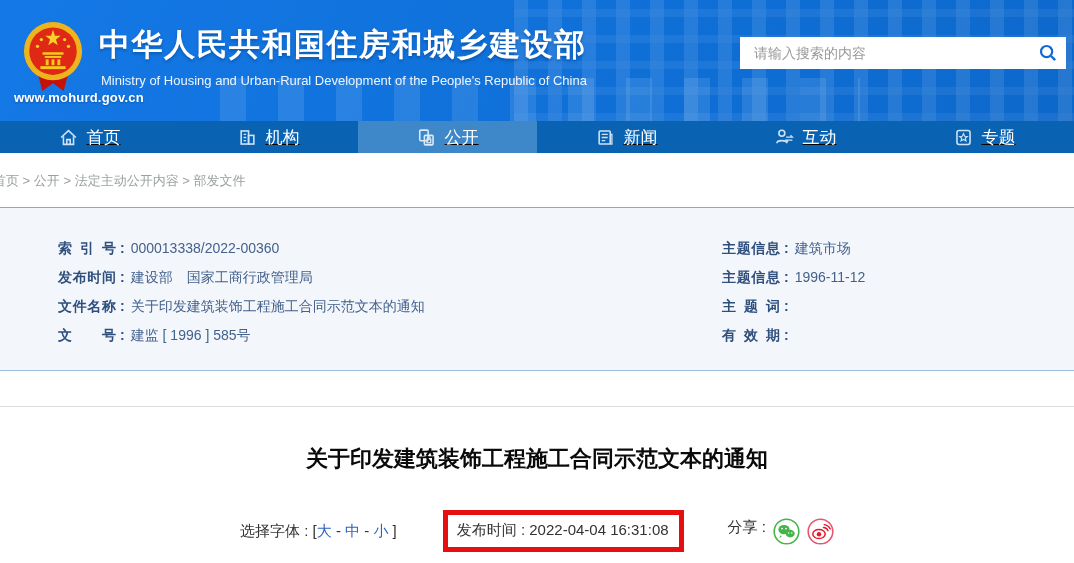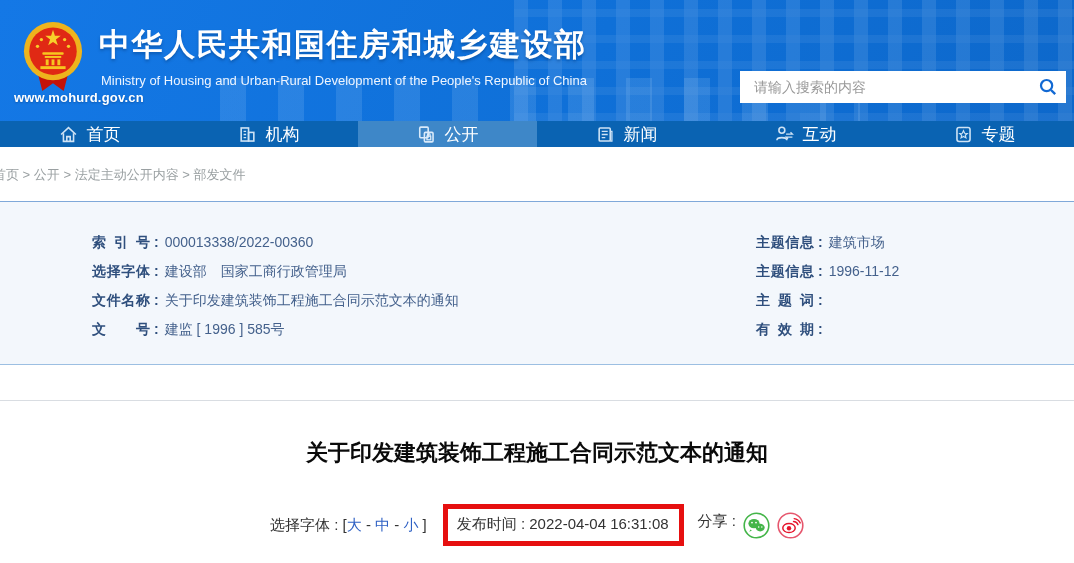--- a/index.html
+++ b/index.html
@@ -17,54 +17,54 @@
   }
   .bldg2 { position:absolute; top:78px; left:220px; width:640px; height:43px; opacity:.15;
            background:repeating-linear-gradient(90deg, rgba(220,240,255,.8) 0 26px, transparent 26px 58px); }
   .emblem { position:absolute; left:22px; top:19px; width:62px; height:74px; }
   .site-url { position:absolute; left:14px; top:90px; color:#fff; font-weight:bold;
               font-size:13px; letter-spacing:.2px; text-shadow:0 1px 2px rgba(0,40,90,.35); }
   .site-title { position:absolute; left:99px; top:24px; color:#fff; font-weight:bold;
                 font-size:31px; letter-spacing:1.5px; text-shadow:0 2px 3px rgba(0,40,90,.35); }
   .site-sub { position:absolute; left:101px; top:73px; color:#eef5ff; font-size:13px; }
   .search-box { position:absolute; left:740px; top:37px; width:326px; height:32px;
-                background:#fff; display:flex; align-items:center;margin-top:34px; }
+                background:#fff; display:flex; align-items:center; }
   .search-box input { flex:1; border:0; outline:none; height:30px; padding:0 8px 0 14px;
                       font-size:14px; color:#333; font-family:inherit; }
   .search-box input::placeholder { color:#999; }
   .search-btn { width:36px; height:32px; display:flex; align-items:center; justify-content:center;
                 cursor:pointer; background:#fff; border:0; }
 
   
-  .main-nav { display:flex; width:1074px; height:26px; background:#0a63b2; }
+  .main-nav { display:flex; width:1074px; height:32px; background:#0a63b2;text-decoration:underline; }
   .nav-item { flex:1; display:flex; align-items:center; justify-content:center; gap:9px;
               color:#fff; font-size:17px; cursor:pointer; }
   .nav-item.active { background:#3e87c8; }
   .nav-ic { width:19px; height:19px; display:block; }
 
   
   .crumb-bar { height:55px; background:#fff; border-bottom:1px solid #7fa8d9; }
   .crumb { margin-left:-7px; padding-top:19px; font-size:13px; color:#9aa0a2; }
 
   
   .doc-panel { height:163px; background:#f3f7fc; border-bottom:1px solid #9cbfe2;
-               padding:26px 40px 0 92px; display:flex; }
+               padding:26px 40px 0 58px; display:flex; }
   .col-left { width:660px; }
   .col-right { flex:1; padding-left:4px; }
   .info-row { height:29px; line-height:29px; font-size:14px; white-space:nowrap; }
   .info-label { display:inline-block; width:58px; text-align:justify; text-align-last:justify;
                 font-weight:bold; color:#2f4f7d; }
   .info-colon { color:#2f4f7d; font-weight:bold; padding:0 6px 0 4px; }
   .info-value { color:#44618c; }
 
   
   .rule { margin-top:35px; border-top:1px solid #d9dde2; }
   .article-title { margin-top:37px; text-align:center; font-size:22px; font-weight:bold;
                    color:#0a0a0a; line-height:30px; }
-  .meta-row { margin-top:36px; display:flex; align-items:center; justify-content:center; }
+  .meta-row { margin-top:36px; display:flex; align-items:center; justify-content:center;gap:30px; }
   .font-select { font-size:15px; color:#333; }
   .font-size-link { color:#2f61c4; cursor:pointer; text-decoration:none; }
   .pub-box { margin:0 14px 0 16px; border:5px solid #e60f0f; padding:6px 10px 7px 9px;
              font-size:15px; color:#333; white-space:nowrap; background:#fff; }
   .share-wrap { display:flex; align-items:flex-start; gap:7px; font-size:15px; color:#333; }
   .share-ic { width:27px; height:27px; display:block; cursor:pointer; }
 </style>
 </head>
 <body>
 
@@ -157,21 +157,21 @@
 <div class="crumb-bar">
   <div class="crumb">首页 &gt; 公开 &gt; 法定主动公开内容 &gt; 部发文件</div>
 </div>
 
 <section class="doc-panel">
   <div class="col-left">
     <div class="info-row">
       <span class="info-label">索引号</span><span class="info-colon">:</span><span class="info-value">000013338/2022-00360</span>
     </div>
     <div class="info-row">
-      <span class="info-label">选择字体</span><span class="info-colon">:</span><span class="info-value">建设部　国家工商行政管理局</span>
+      <span class="info-label">发布时间</span><span class="info-colon">:</span><span class="info-value">建设部　国家工商行政管理局</span>
     </div>
     <div class="info-row">
       <span class="info-label">文件名称</span><span class="info-colon">:</span><span class="info-value">关于印发建筑装饰工程施工合同示范文本的通知</span>
     </div>
     <div class="info-row">
       <span class="info-label">文号</span><span class="info-colon">:</span><span class="info-value">建监 [ 1996 ] 585号</span>
     </div>
   </div>
   <div class="col-right">
     <div class="info-row">

